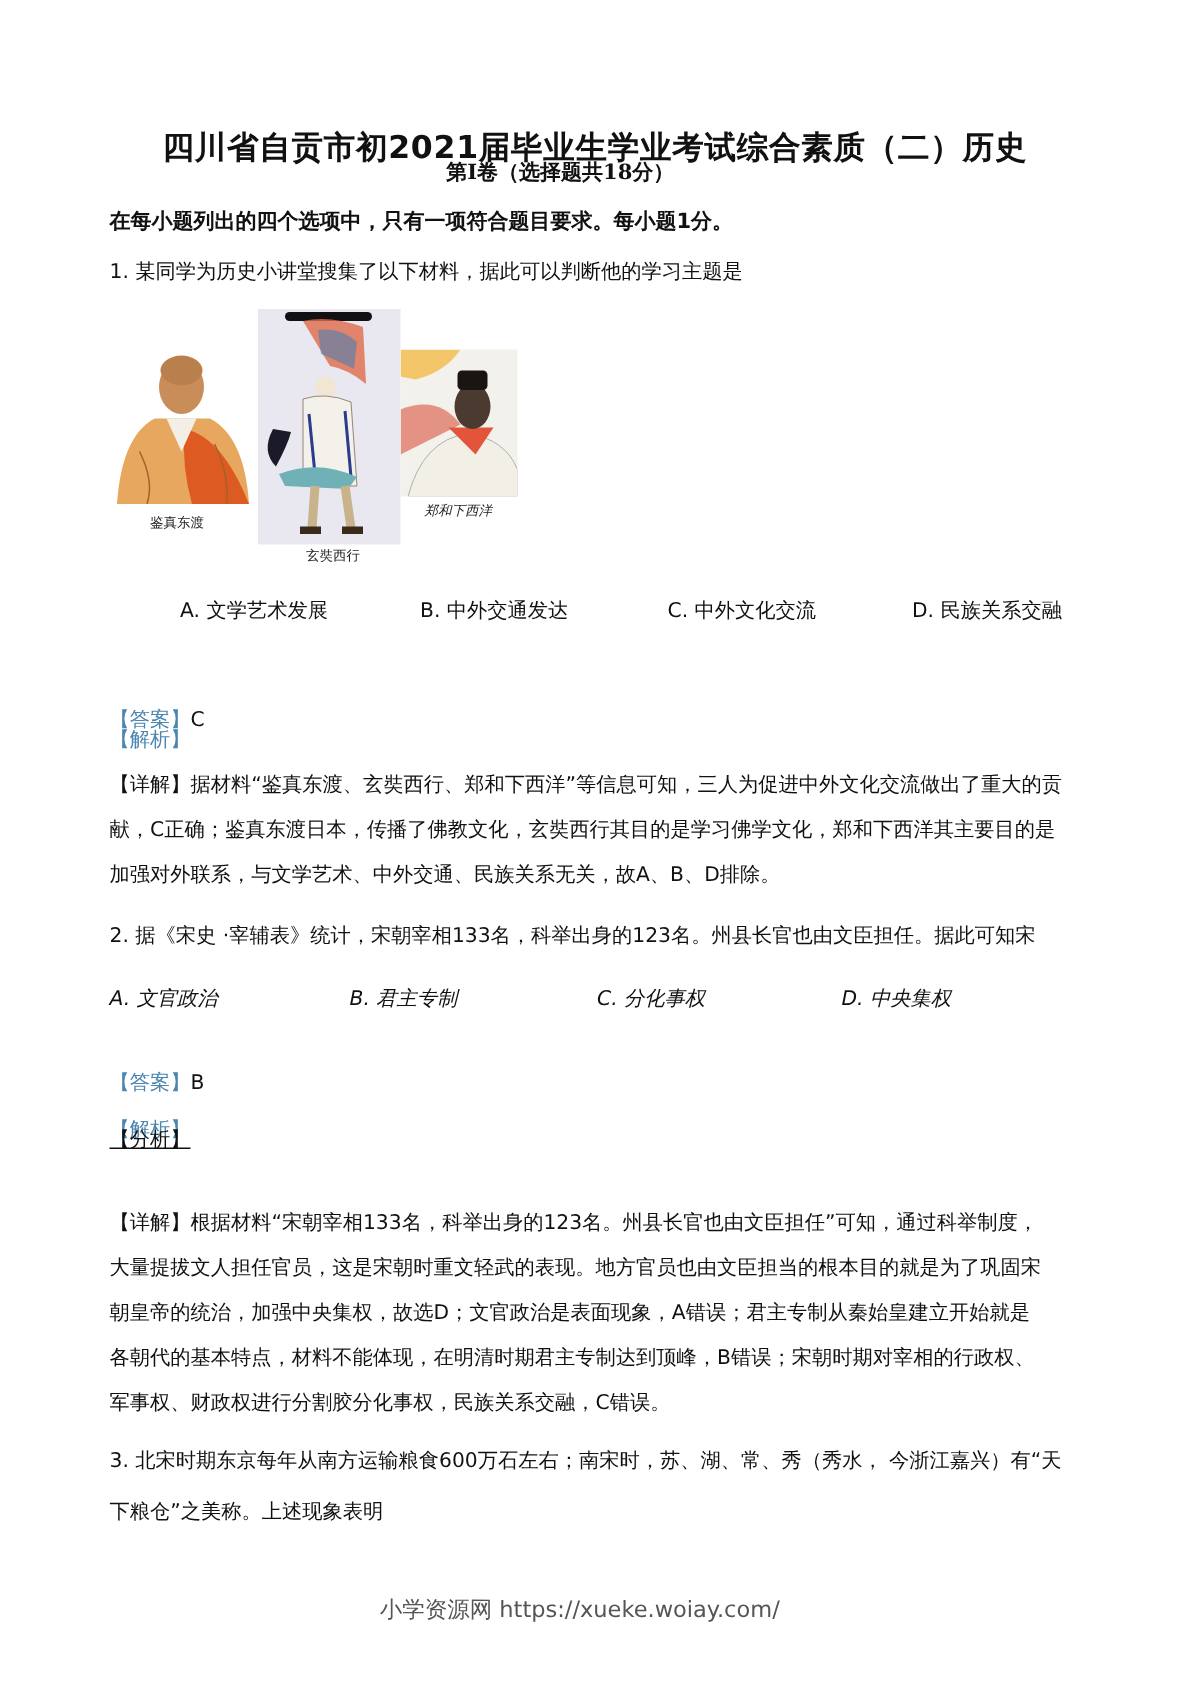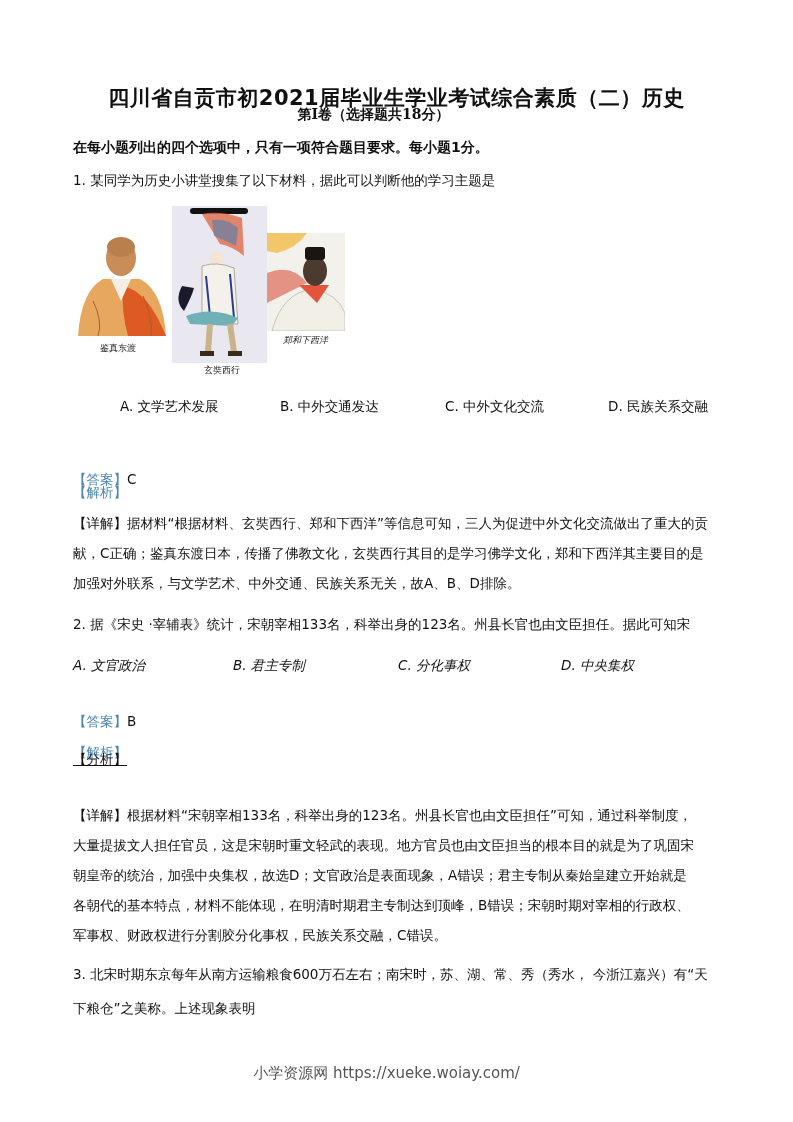--- a/index.html
+++ b/index.html
@@ -83,21 +83,21 @@
   <span class="opt" style="left:325px;"><span>C.</span> <span>中外文化交流</span></span>
   <span class="opt" style="left:488px;"><span>D.</span> <span>民族关系交融</span></span>
 </div>
 
 <div class="abs line" style="top:471px;">
   <span class="tag-blue">【答案】</span><span>C</span>
 </div>
 <div class="abs line tag-blue" style="top:484px;">【解析】</div>
 
 <div class="abs para" style="top:508px;">
-  <div><span>【详解】</span><span>据材料“根据材料、玄奘西行、郑和下西洋”等信息可知，三人为促进中外文化交流做出了重大的贡</span></div>
+  <div><span>【详解】</span><span>据材料“鉴真东渡、玄奘西行、郑和下西洋”等信息可知，三人为促进中外文化交流做出了重大的贡</span></div>
   <div>献，C正确；鉴真东渡日本，传播了佛教文化，玄奘西行其目的是学习佛学文化，郑和下西洋其主要目的是</div>
   <div>加强对外联系，与文学艺术、中外交通、民族关系无关，故A、B、D排除。</div>
 </div>
 
 <div class="abs para" style="top:606px; line-height:36px;">
   <div><span>2.</span> <span>据《宋史 ·宰辅表》统计，宋朝宰相133名，科举出身的123名。州县长官也由文臣担任。据此可知宋</span></div>
 </div>
 
 <div class="abs" style="left:73px; top:657px; width:660px; height:20px;font-style:italic;">
   <span class="opt" style="left:0px;"><span>A.</span> <span>文官政治</span></span>

